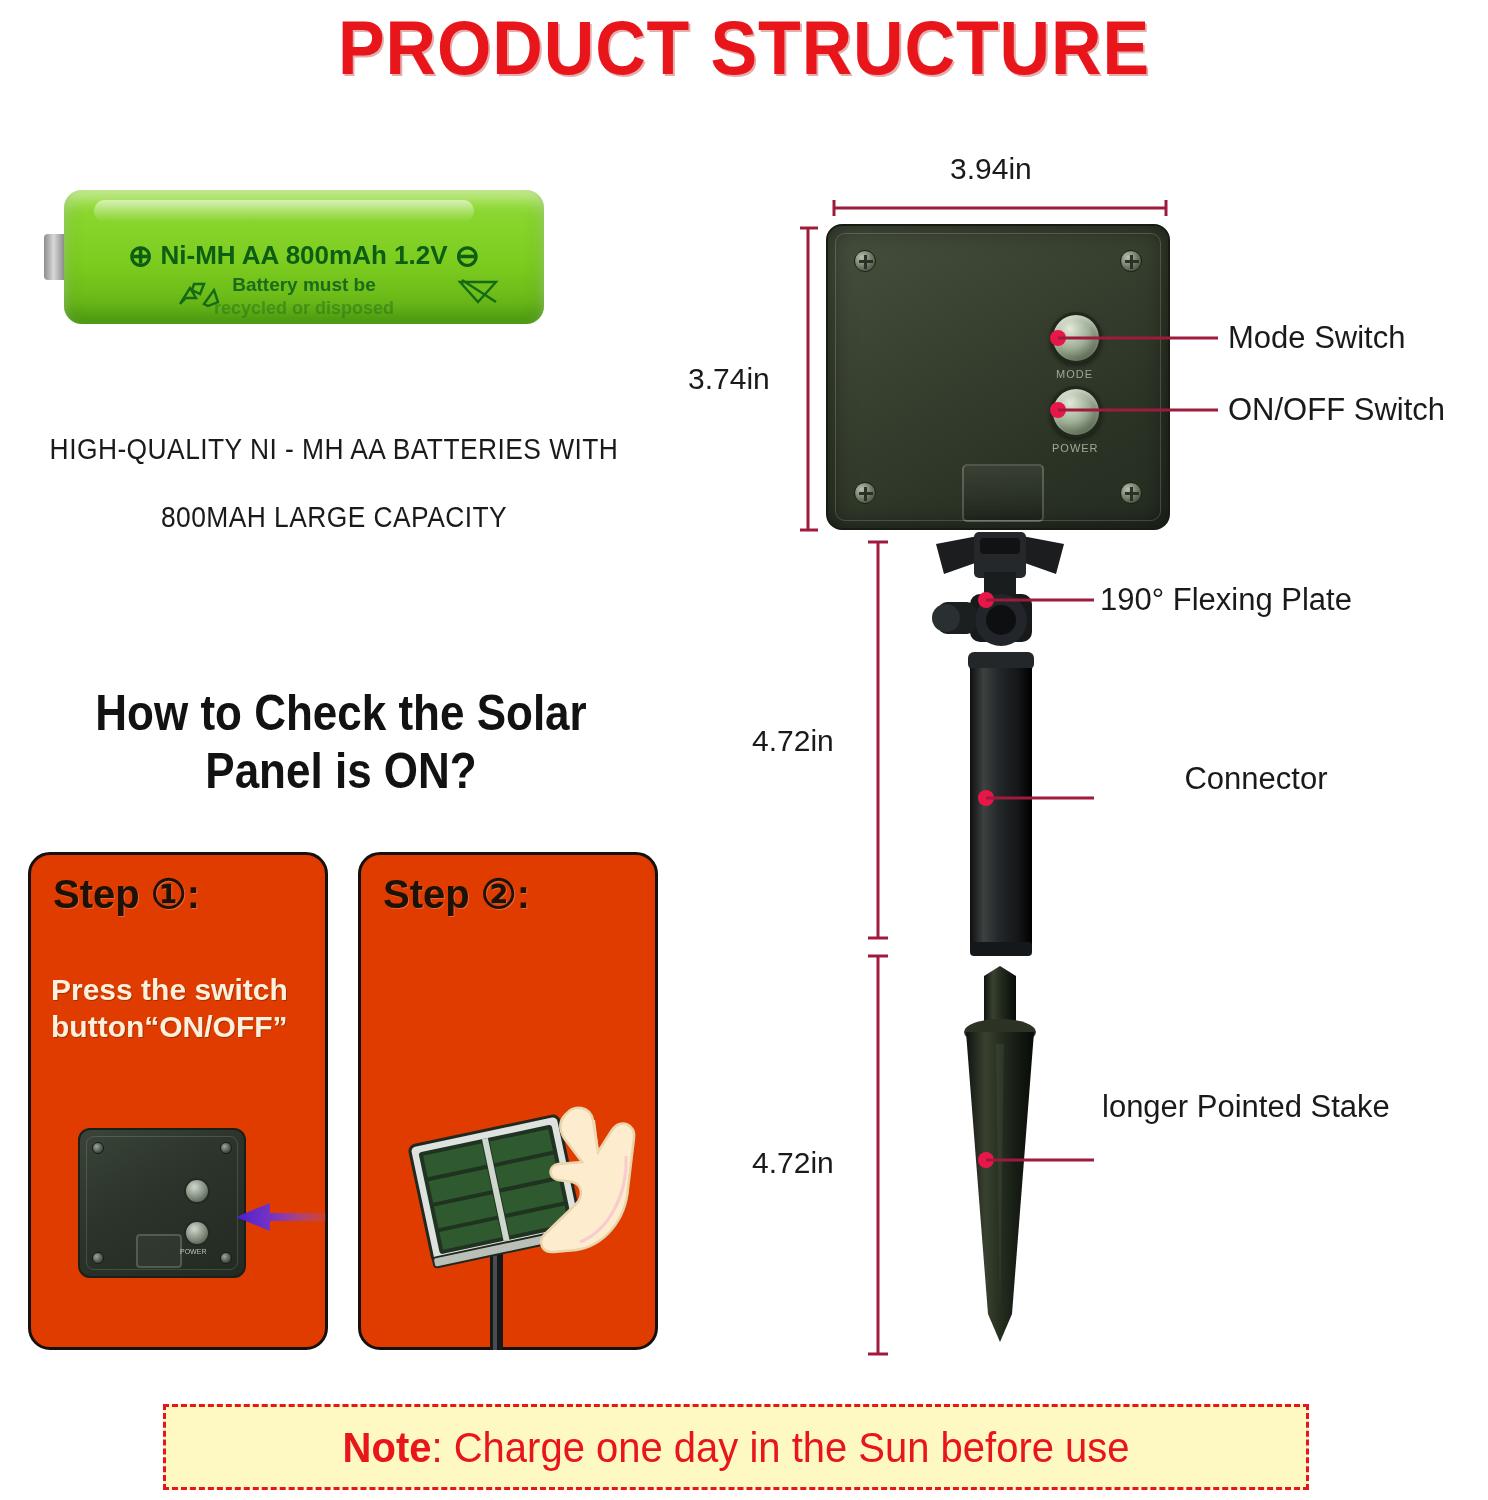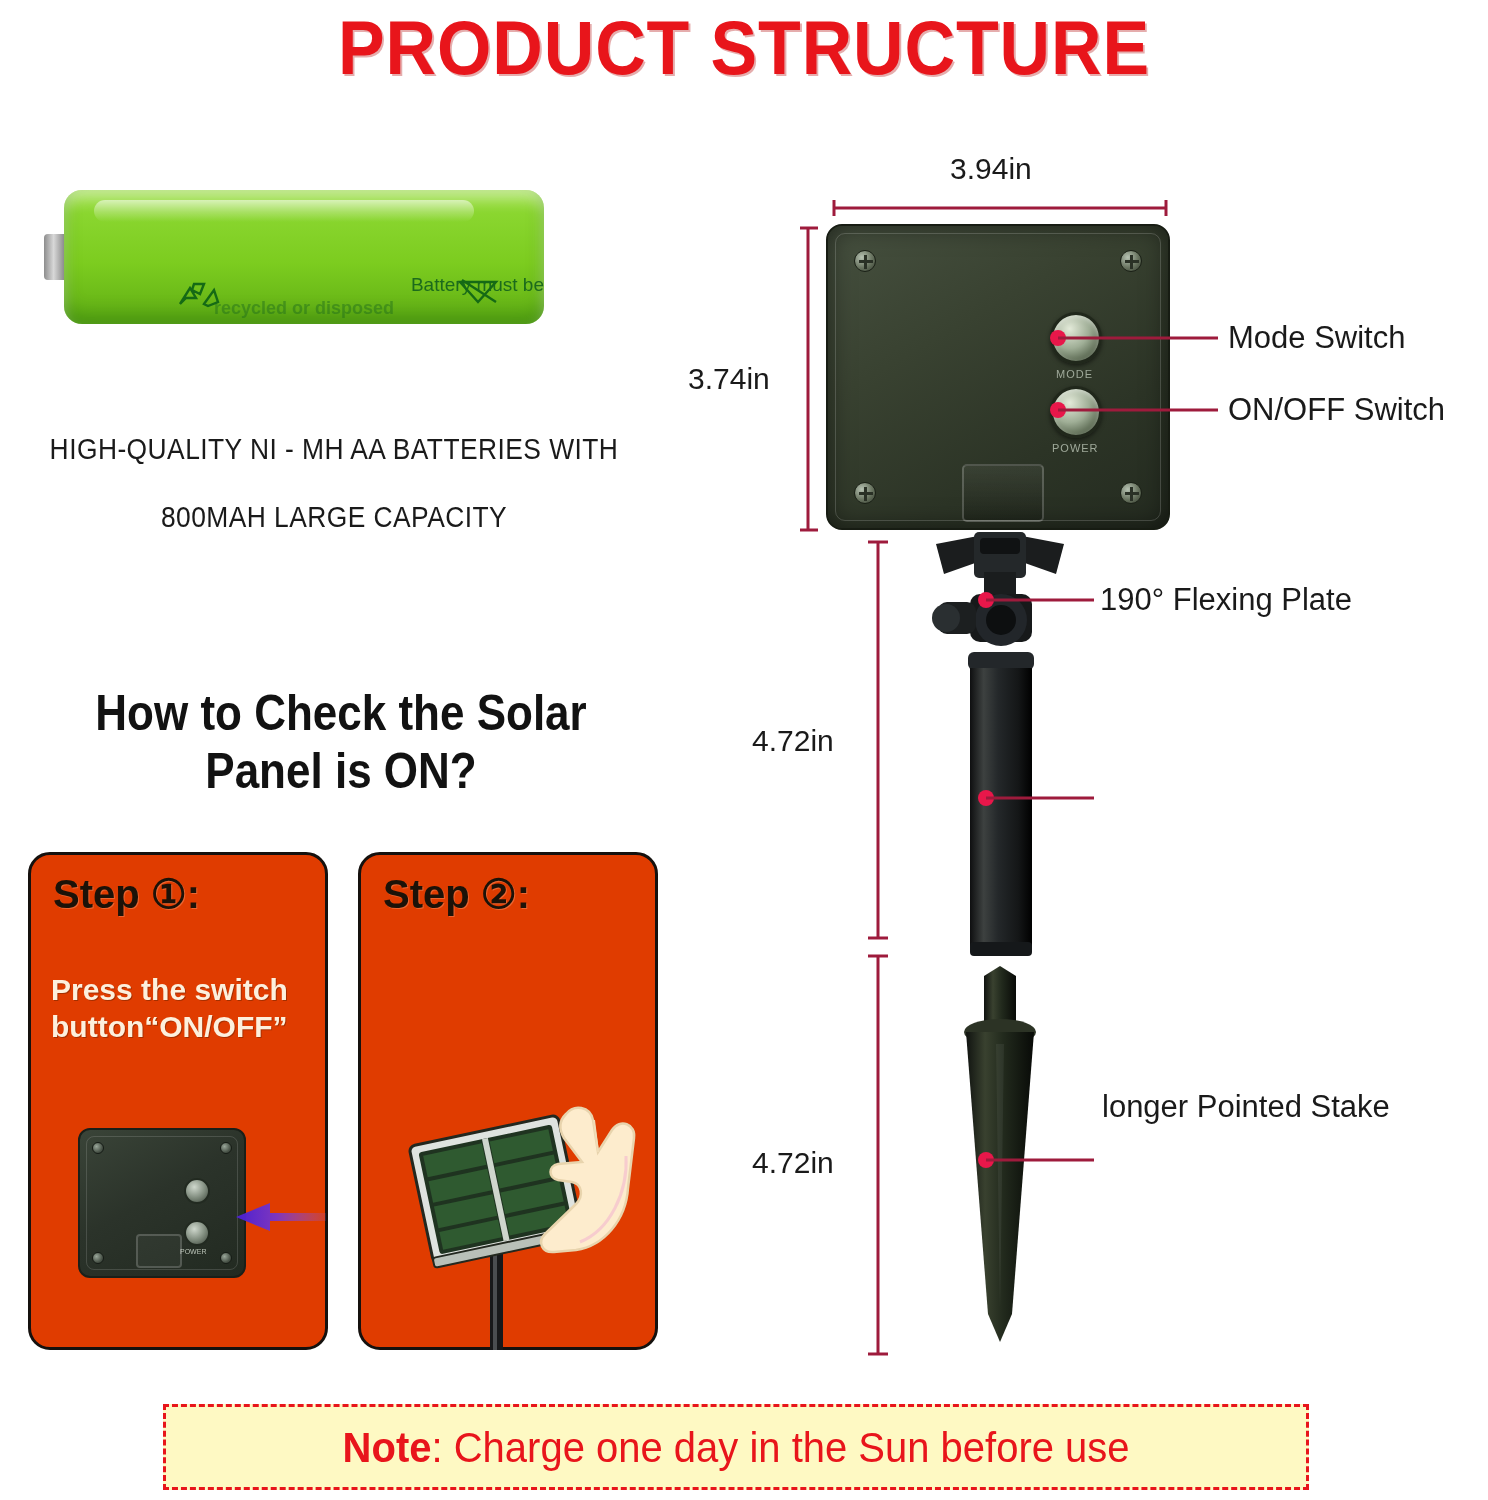--- a/index.html
+++ b/index.html
@@ -46,21 +46,21 @@
   .bat-line1 {
     position:absolute; left:0; top:48px; width:100%;
     text-align:center;
     font-size:26px; font-weight:bold; color:#0d5d12;
     font-family:"Liberation Sans", sans-serif;
     white-space:nowrap;
   }
   .bat-sym { font-size:30px; vertical-align:-2px; }
   .bat-line2 {
     position:absolute; left:0; top:84px; width:100%;
-    text-align:right; font-size:19px; font-weight:normal; color:#1c6b1c;
+    text-align:center; font-size:19px; font-weight:bold; color:#1c6b1c;
     font-family:"Liberation Sans", sans-serif;
   }
   .bat-line3 {
     position:absolute; left:0; top:108px; width:100%;
     text-align:center; font-size:18px; font-weight:bold;
     color:rgba(28,107,28,.45);
     font-family:"Liberation Sans", sans-serif;
   }
   .bat-recycle { position:absolute; top:86px; color:#156a15; }
   .bat-recycle.left  { left:110px; }
@@ -216,20 +216,25 @@
 </head>
 <body>
 
 <div id="title">PRODUCT STRUCTURE</div>
 
 <div id="battery-wrap">
   <div class="bat-nub"></div>
   <div class="bat-body">
     <div class="bat-gloss"></div>
 
+    <div class="bat-line1">
+      <span class="bat-sym">⊕</span>
+      <span>Ni-MH  AA   800mAh 1.2V</span>
+      <span class="bat-sym">⊖</span>
+    </div>
 
     <div class="bat-line2">Battery must be</div>
     <div class="bat-line3">recycled or disposed</div>
 
     <div class="bat-recycle left">
       <svg width="46" height="34" viewBox="0 0 46 34">
         <path d="M6 28 L16 12 L22 22 L12 22 Z M20 8 L30 8 L26 18 L18 14 Z M30 28 L40 14 L44 26 L34 30 Z" fill="none" stroke="#156a15" stroke-width="2.4"></path>
       </svg>
     </div>
     <div class="bat-recycle right">
@@ -422,20 +427,21 @@
   <circle cx="8" cy="8" r="8" fill="#e8174a"></circle>
   <line x1="8" y1="8" x2="116" y2="8" stroke="#9e1b3c" stroke-width="3"></line>
 </svg>
 <div class="callout" style="left:1100px; top:582px;">190°  Flexing Plate</div>
 
 <svg style="position:absolute; left:978px; top:790px;" width="118" height="16" viewBox="0 0 118 16">
   <circle cx="8" cy="8" r="8" fill="#e8174a"></circle>
   <line x1="8" y1="8" x2="116" y2="8" stroke="#9e1b3c" stroke-width="3"></line>
 </svg>
 <div class="callout two-line" style="left:1106px; top:760px; width:300px;">
+  <div>Connector</div>
 </div>
 
 <svg style="position:absolute; left:978px; top:1152px;" width="118" height="16" viewBox="0 0 118 16">
   <circle cx="8" cy="8" r="8" fill="#e8174a"></circle>
   <line x1="8" y1="8" x2="116" y2="8" stroke="#9e1b3c" stroke-width="3"></line>
 </svg>
 <div class="callout" style="left:1102px; top:1089px;">longer Pointed Stake</div>
 
 <div id="note">
   <div id="note-text">

